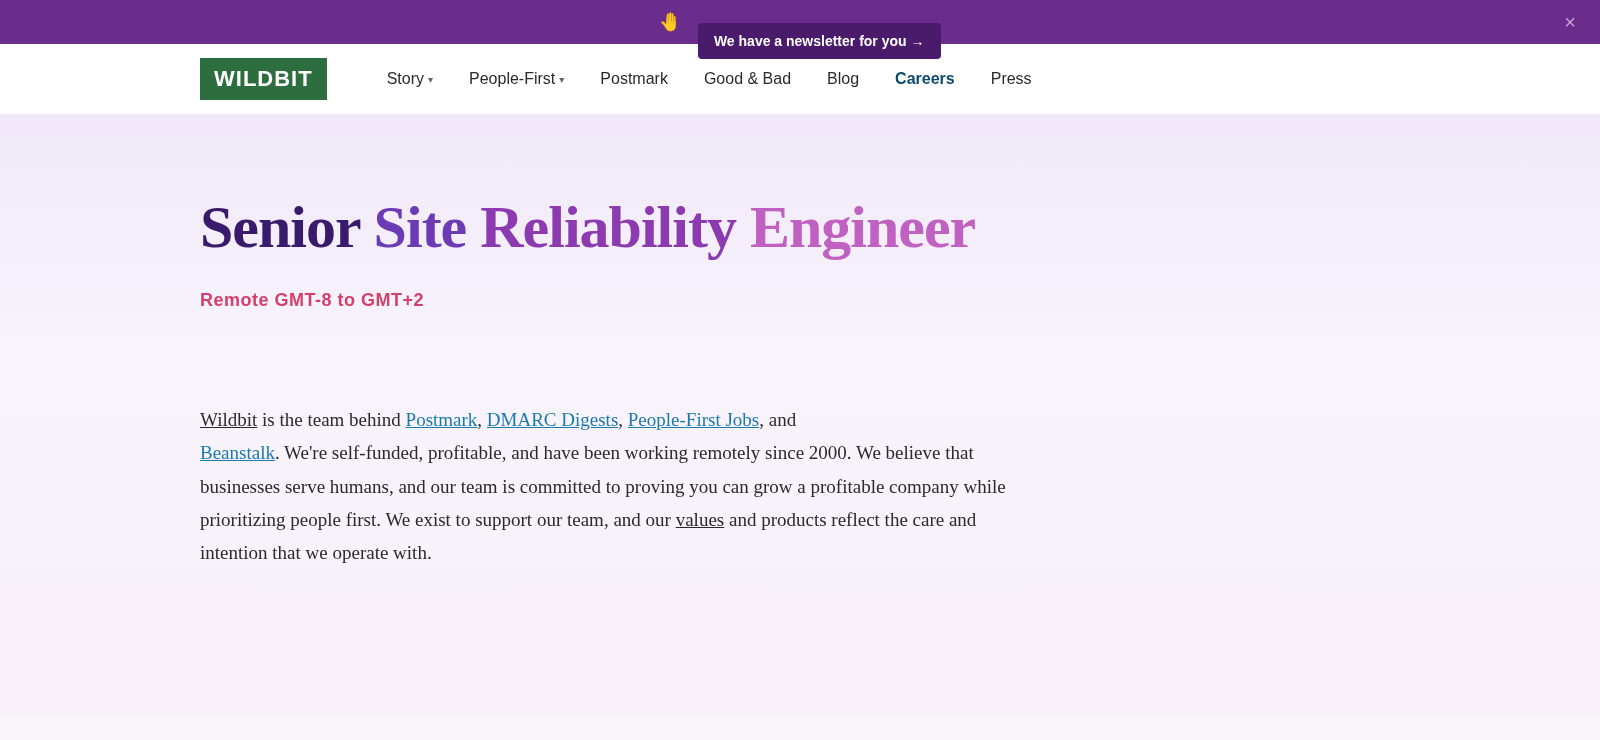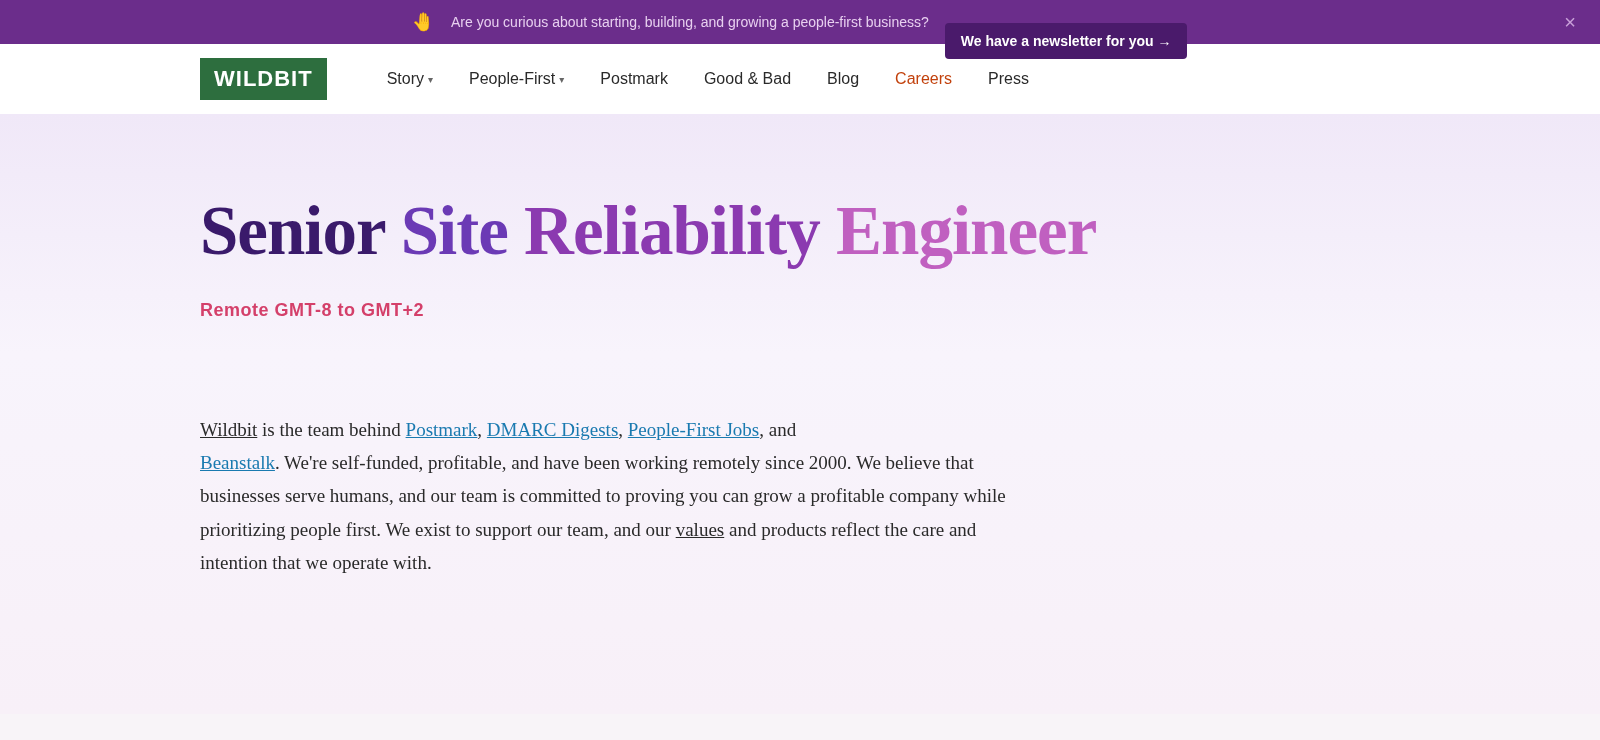--- a/index.html
+++ b/index.html
@@ -101,38 +101,39 @@
       font-size: 16px;
       color: #2a2a2a;
       cursor: pointer;
       white-space: nowrap;
       display: flex;
       align-items: center;
       gap: 4px;
     }
 
     .nav-item.careers {
-      color: #c2410c;
+      color: #0c4a6e;
+      font-weight: bold;
     }
 
     .nav-item .chevron {
       font-size: 10px;
       color: #666;
     }
 
     
     .main-content {
       background: linear-gradient(180deg, #f0e8f8 0%, #f8f4fc 40%, #f8f0f8 100%);
       min-height: 600px;
       padding: 80px 200px 60px;
     }
 
     .page-title {
       font-family: Georgia, 'Times New Roman', serif;
-      font-size: 69px;
+      font-size: 60px;
       font-weight: 700;
       line-height: 1.1;
       margin-bottom: 30px;
       letter-spacing: -1px;
     }
 
     .title-word-1 { color: #3a1a6b; }
     .title-word-2 { color: #6b3ab5; }
     .title-word-3 { color: #8b3ab0; }
     .title-word-4 { color: #c060c0; }
@@ -168,21 +169,20 @@
       color: #2a2a2a;
       text-decoration: underline;
     }
   </style>
 </head>
 <body>
 
 <div class="top-banner">
   <div class="banner-inner">
     <span class="banner-emoji">🤚</span>
-    <span class="banner-text">Are you curious about starting, building, and growing a people-first business?</span>
     <div class="banner-cta">We have a newsletter for you →</div>
   </div>
   <div class="banner-close">×</div>
 </div>
 
 <nav class="nav">
   <div class="logo">WILDBIT</div>
   <ul class="nav-items">
     <li class="nav-item">
       <span>Story</span>

